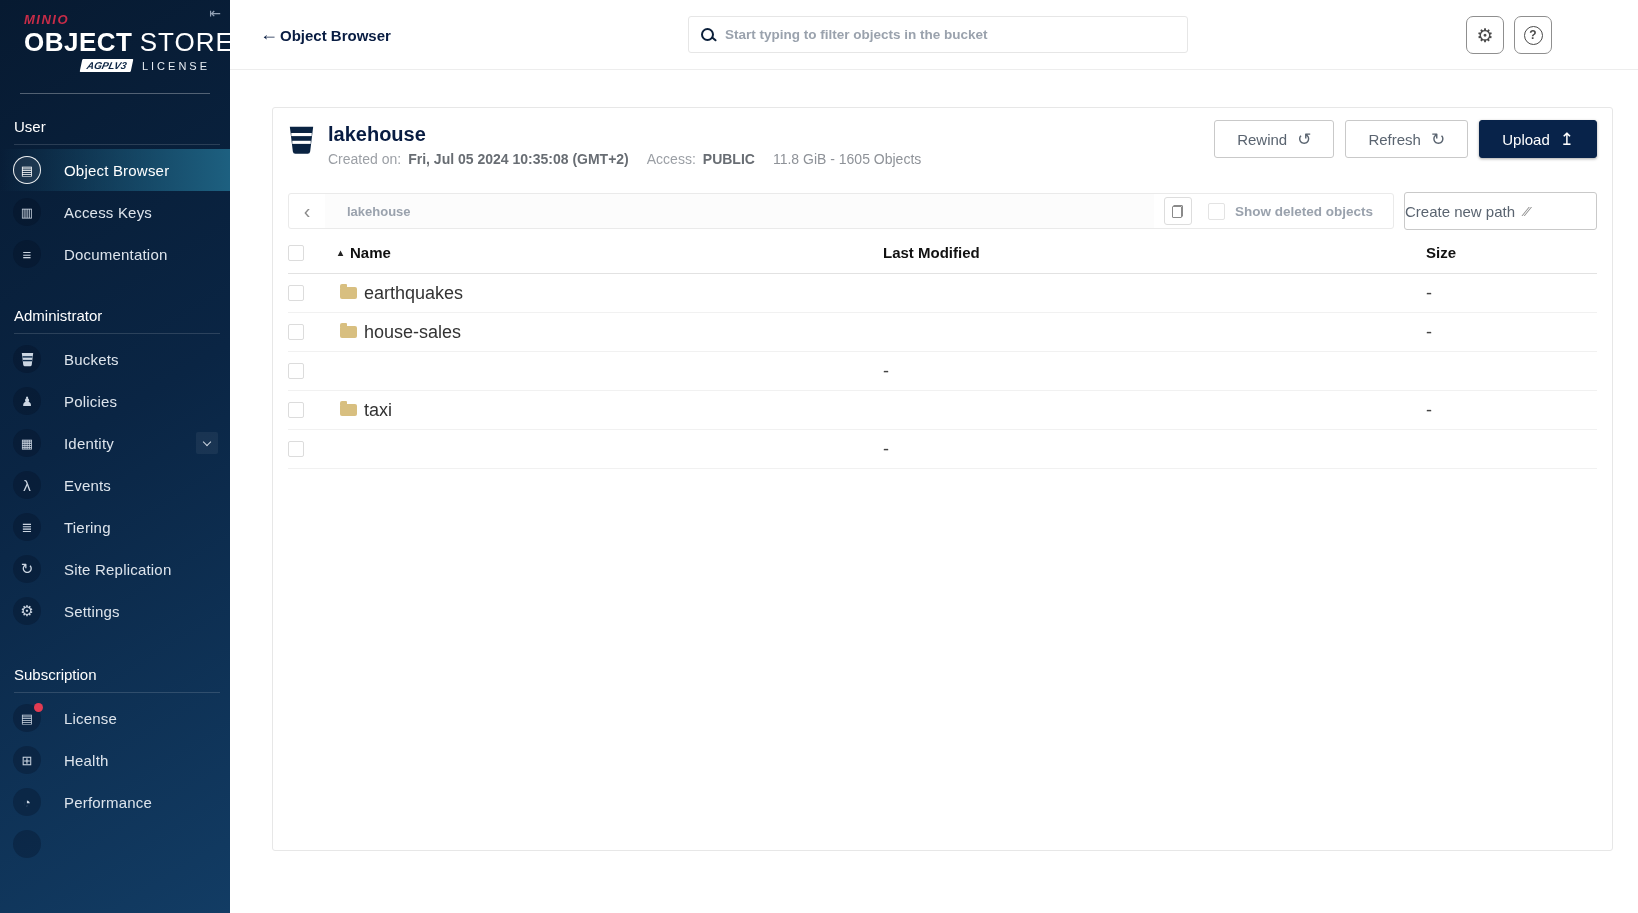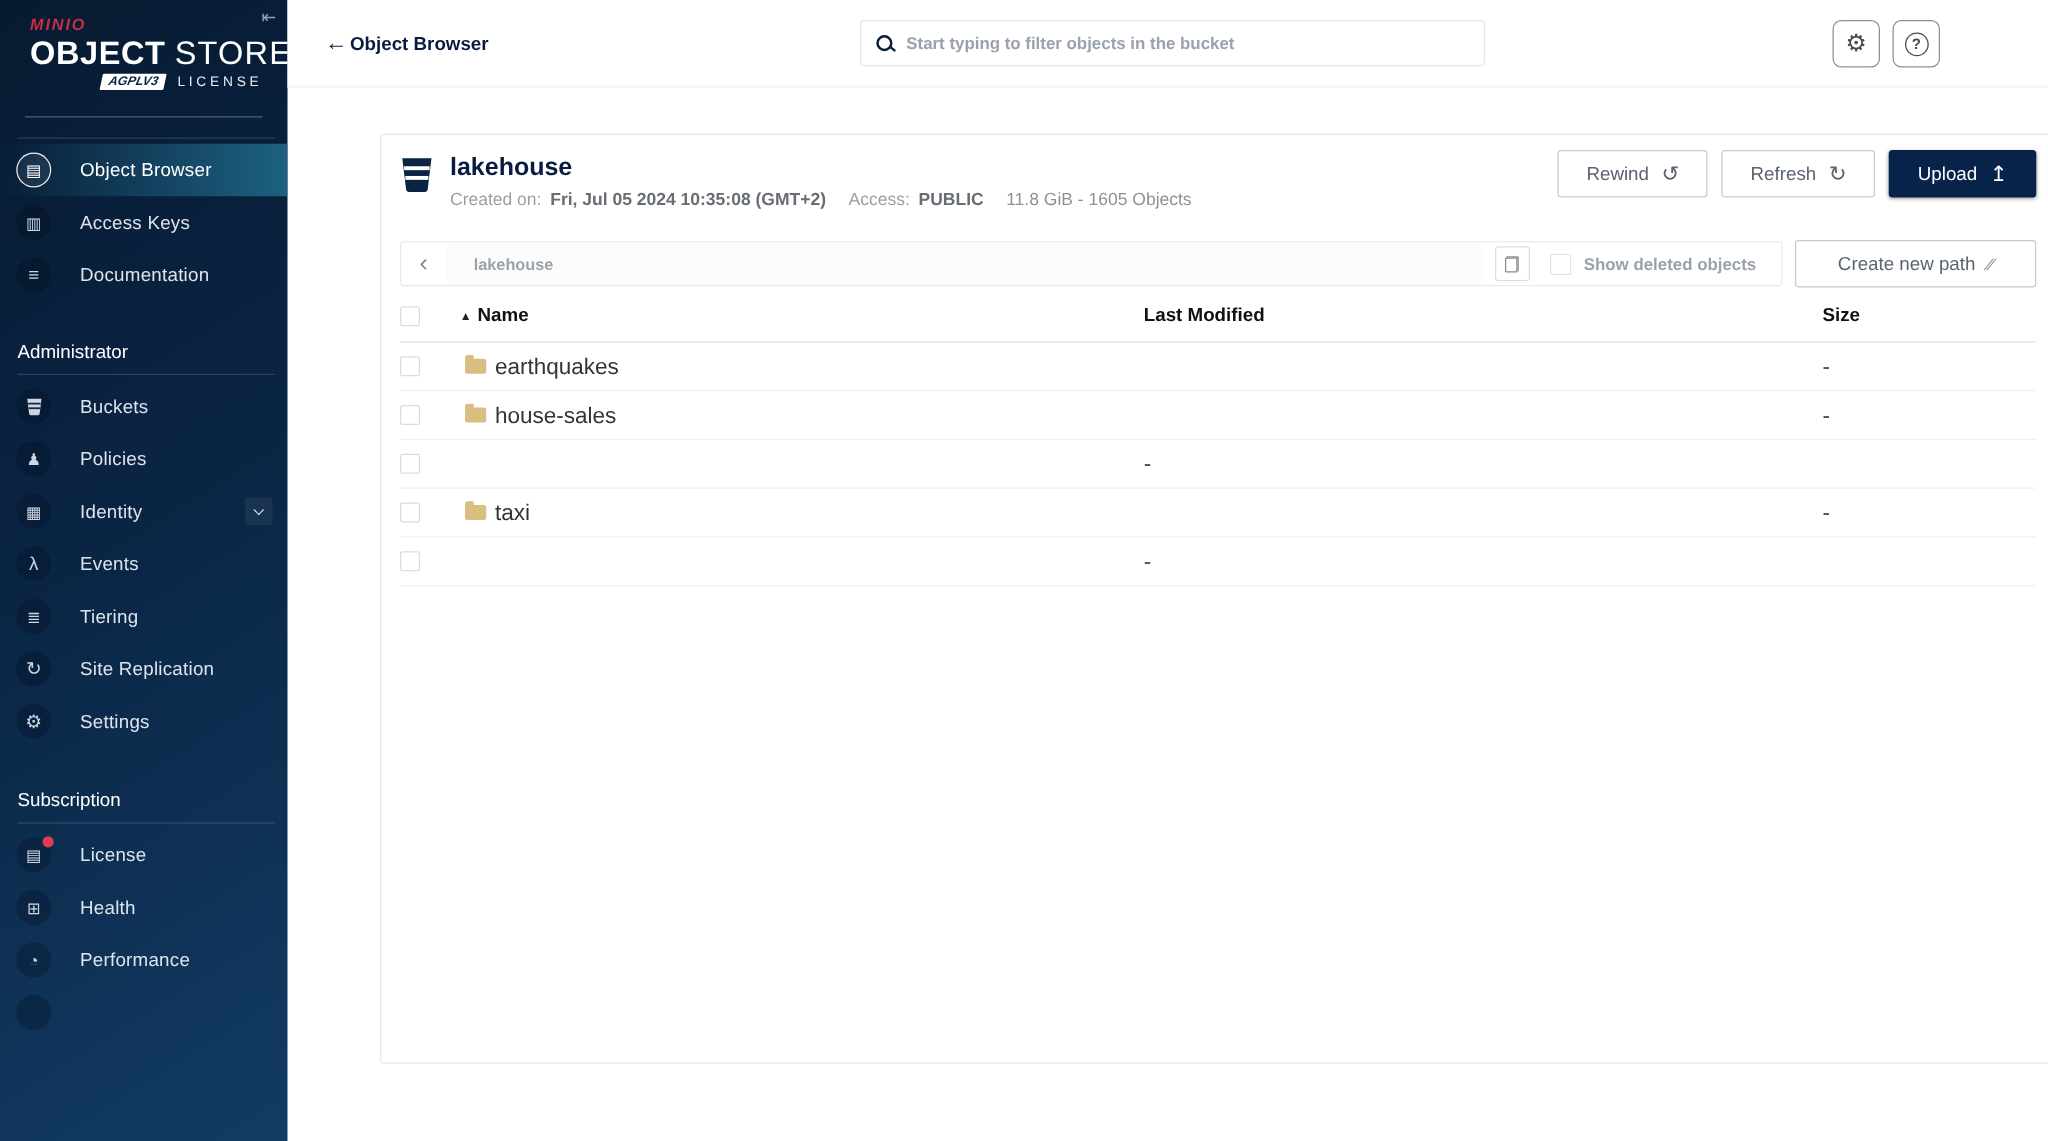--- a/index.html
+++ b/index.html
@@ -59,21 +59,21 @@
   .searchbox input { border:none; outline:none; flex:1; margin-left:11px; font-size:13.5px; font-weight:600;
     color:#444; font-family:"Liberation Sans", sans-serif; background:transparent; }
   .searchbox input::placeholder { color:#9aa2ad; opacity:1; }
   .iconbtn { position:absolute; top:16px; width:38px; height:38px; border:1px solid #8f8f8f; border-radius:7px;
     background:#fff; display:flex; align-items:center; justify-content:center; cursor:pointer; color:#4a4a4a; }
   .iconbtn.gear { right:134px; font-size:19px; }
   .iconbtn.help { right:86px; }
   .help-circle { width:19px; height:19px; border:1.7px solid #4a4a4a; border-radius:50%; font-size:12px;
     font-weight:700; display:flex; align-items:center; justify-content:center; }
 
-  .content { position:absolute; top:71px; left:0; right:0; bottom:0; background:#fff;margin-left:32px; }
+  .content { position:absolute; top:71px; left:0; right:0; bottom:0; background:#fff; }
   .card { position:absolute; left:42px; top:36px; width:1341px; height:744px; background:#fff;
     border:1px solid #e7e7e7; border-radius:3px; padding:14px 15px; }
 
   
   .bucket-header { position:relative; height:58px; display:flex; align-items:flex-start; }
   .bucket-icon { margin-top:3px; flex:none; }
   .bh-text { margin-left:13px; }
   .bucket-name { font-size:20px; font-weight:700; color:#081C42; line-height:24px; }
   .bucket-meta { margin-top:5px; font-size:14px; color:#9b9fa5; display:flex; align-items:center; }
   .meta-val { font-weight:700; color:#686d73; margin-left:7px;text-align:center; }
@@ -97,21 +97,21 @@
   .copy-btn { width:28px; height:28px; border:1px solid #ddd; border-radius:3px; background:#fff; margin:0 16px 0 10px;
     display:flex; align-items:center; justify-content:center; cursor:pointer; }
   .copy-ic { position:relative; width:11px; height:13px; }
   .copy-ic::before { content:""; position:absolute; top:0; right:0; width:8px; height:10px;
     border:1.4px solid #8a8a8a; border-radius:1px; background:#fff; }
   .copy-ic::after { content:""; position:absolute; bottom:0; left:0; width:8px; height:10px;
     border:1.4px solid #8a8a8a; border-radius:1px; background:#fff; }
   .cb { width:16px; height:16px; border:1.5px solid #dcdcdc; border-radius:2px; background:#fff; flex:none; cursor:pointer; }
   .cb.toolbar-cb { width:17px; height:17px; border-color:#e3e3e3; }
   .show-deleted-label { margin-left:10px; margin-right:20px; font-size:13.5px; font-weight:700; color:#9aa2ad; cursor:pointer; }
-  .create-path-btn { width:193px; justify-content:center; flex:none; padding:0; }
+  .create-path-btn { width:193px; flex:none; padding:0; }
   .newpath-glyph { font-size:13px; font-style:italic; color:#8a8a8a; }
 
   
   .obj-table { margin-top:2px; }
   .trow, .thead { display:grid; grid-template-columns:44px 545px 543px 179px; align-items:center; }
   .thead { height:42px; border-bottom:1px solid #e2e2e2; font-weight:700; color:#111; font-size:15px; }
   .thead .name-h { display:flex; align-items:center; padding-left:6px; cursor:pointer; }
   .sort-caret { font-size:10px; margin-right:7px; color:#222; }
   .col-pad { padding-left:6px; }
   .trow { height:39px; border-bottom:1px solid #f1f1f1; font-size:18px; color:#333; cursor:pointer; }
@@ -132,20 +132,21 @@
     <span class="logo-minio">MINIO</span>
     <span class="logo-line2"><span class="logo-object">OBJECT</span> <span class="logo-store">STORE</span></span>
     <span class="logo-badge-row">
       <span class="agpl-badge">AGPLV3</span>
       <span class="license-word">LICENSE</span>
     </span>
   </div>
   <div class="top-divider"></div>
 
   <div class="sb-section">
+    <div class="sb-section-label">User</div>
     <div class="sb-divider"></div>
     <div class="sb-item active">
       <span class="icon-circle">
           <span>▤</span>
         </span>
       <span class="sb-label">Object Browser</span>
     </div>
     <div class="sb-item">
       <span class="icon-circle">
           <span>▥</span>

